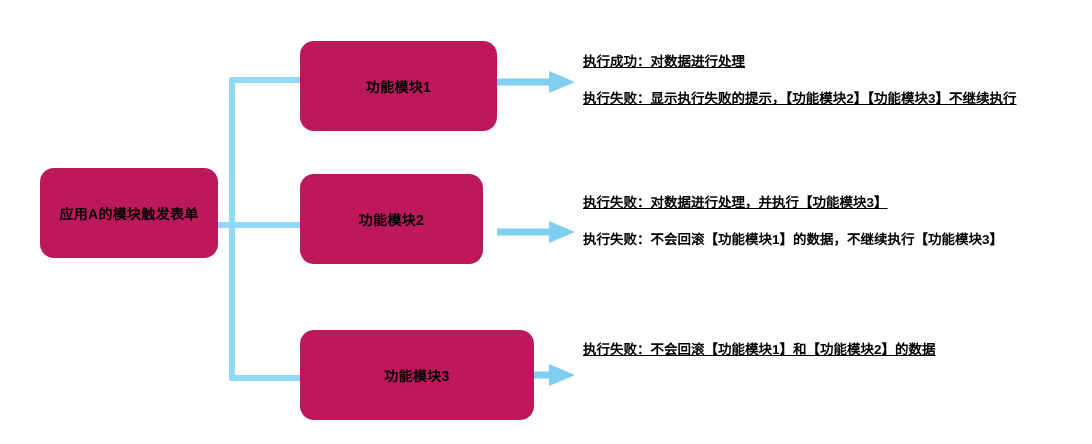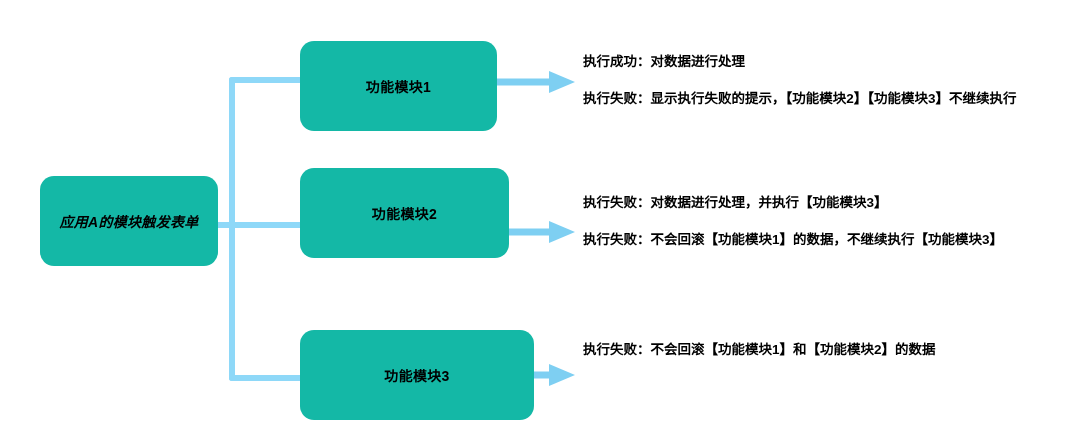--- a/index.html
+++ b/index.html
@@ -23,50 +23,49 @@
     position: absolute;
     left: 0;
     top: 0;
     width: 1092px;
     height: 444px;
     pointer-events: none;
   }
   
   .node {
     position: absolute;
-    background: #14b8a6;
+    background: #be185d;
     border-radius: 14px;
     display: flex;
     align-items: center;
     justify-content: center;
     text-align: center;
     color: #000000;
     font-weight: bold;
     font-size: 14px;
     letter-spacing: 0.3px;
     box-sizing: border-box;
     padding: 4px 8px;
   }
   #node-source {
     left: 40px;
-    top: 176px;
+    top: 168px;
     width: 178px;
     height: 90px;
-    font-style: italic;
   }
   #node-mod1 {
     left: 300px;
     top: 41px;
     width: 197px;
     height: 90px;
   }
   #node-mod2 {
     left: 300px;
-    top: 168px;
-    width: 209px;
+    top: 174px;
+    width: 183px;
     height: 90px;
   }
   #node-mod3 {
     left: 300px;
     top: 330px;
     width: 234px;
     height: 90px;
   }
   
   .outcome-block {
@@ -90,20 +89,21 @@
     margin-top: 17px;
   }
   
   .indent-wrap {
     padding-left: 62px;
     text-indent: -62px;
   }
   .no-indent-wrap {
     padding-left: 0;
     text-indent: 0;
+    text-decoration: underline;
   }
 </style>
 </head>
 <body>
 
 <div id="canvas">
 
   <svg id="wires" viewBox="0 0 1092 444" width="1092" height="444" xmlns="http://www.w3.org/2000/svg">
 
     <path d="M 218 225 L 232 225" fill="none" stroke="#8ed8f8" stroke-width="6" stroke-linecap="round" stroke-linejoin="round"></path>

